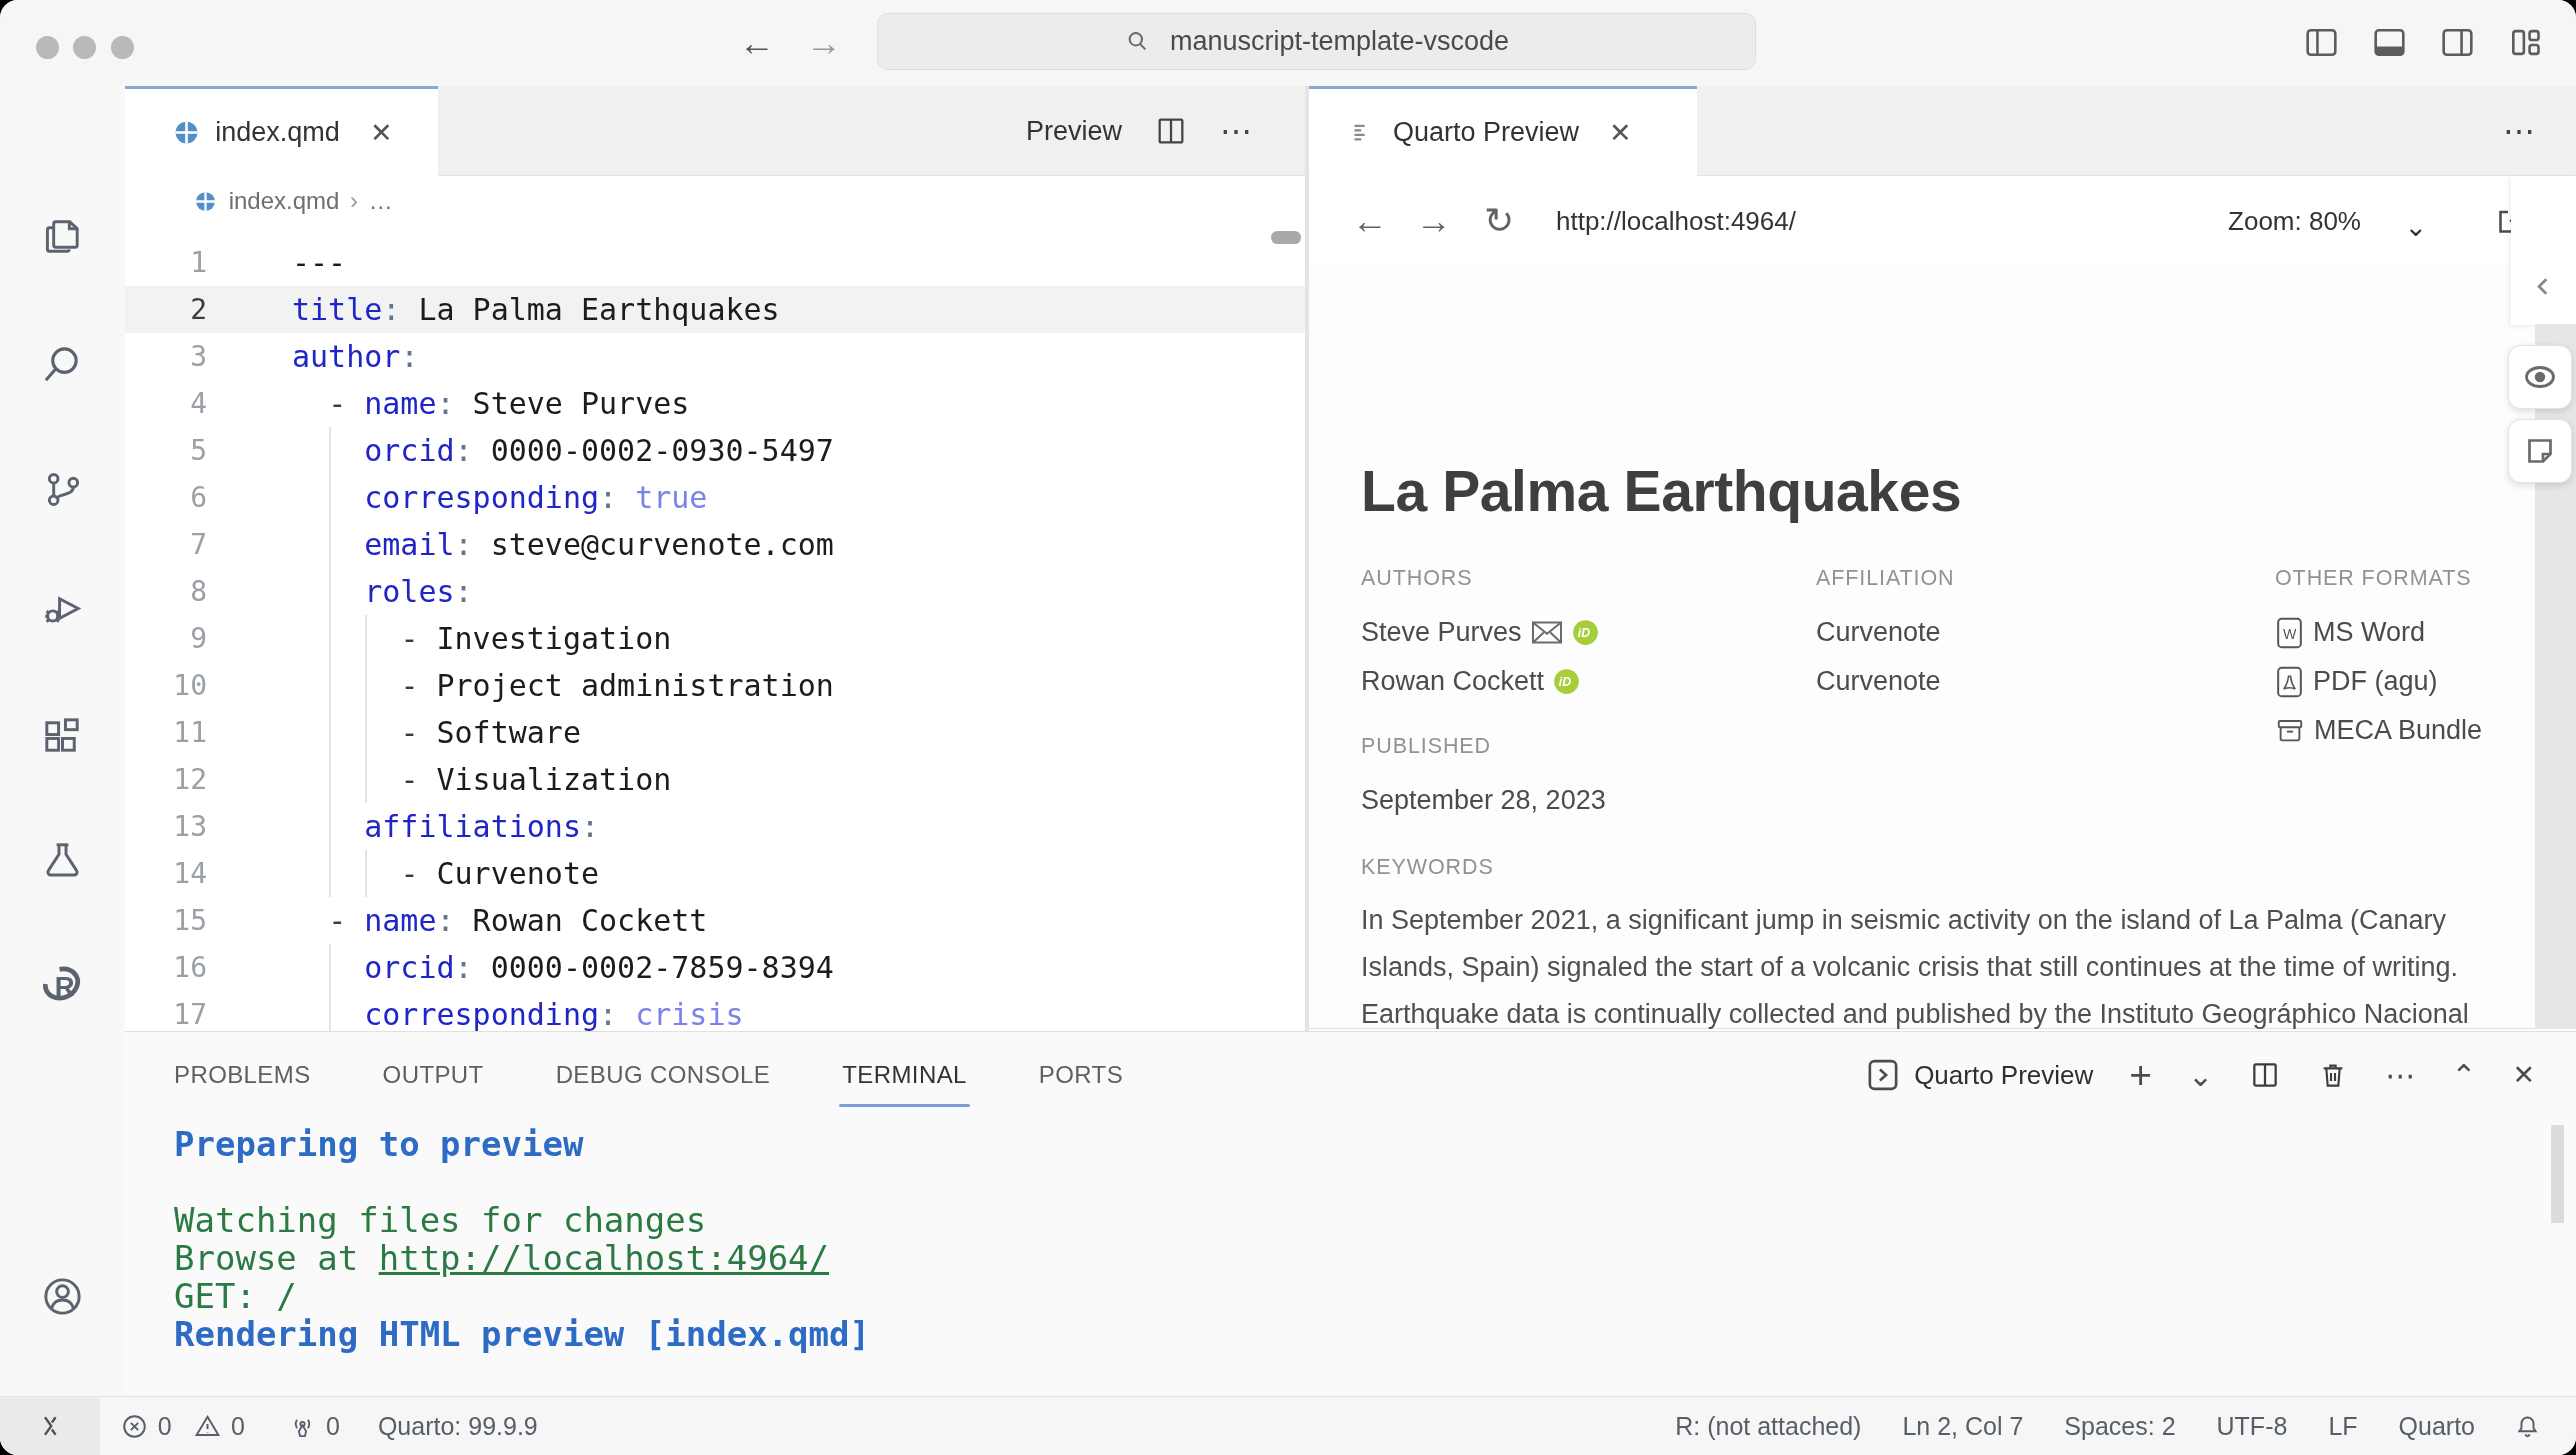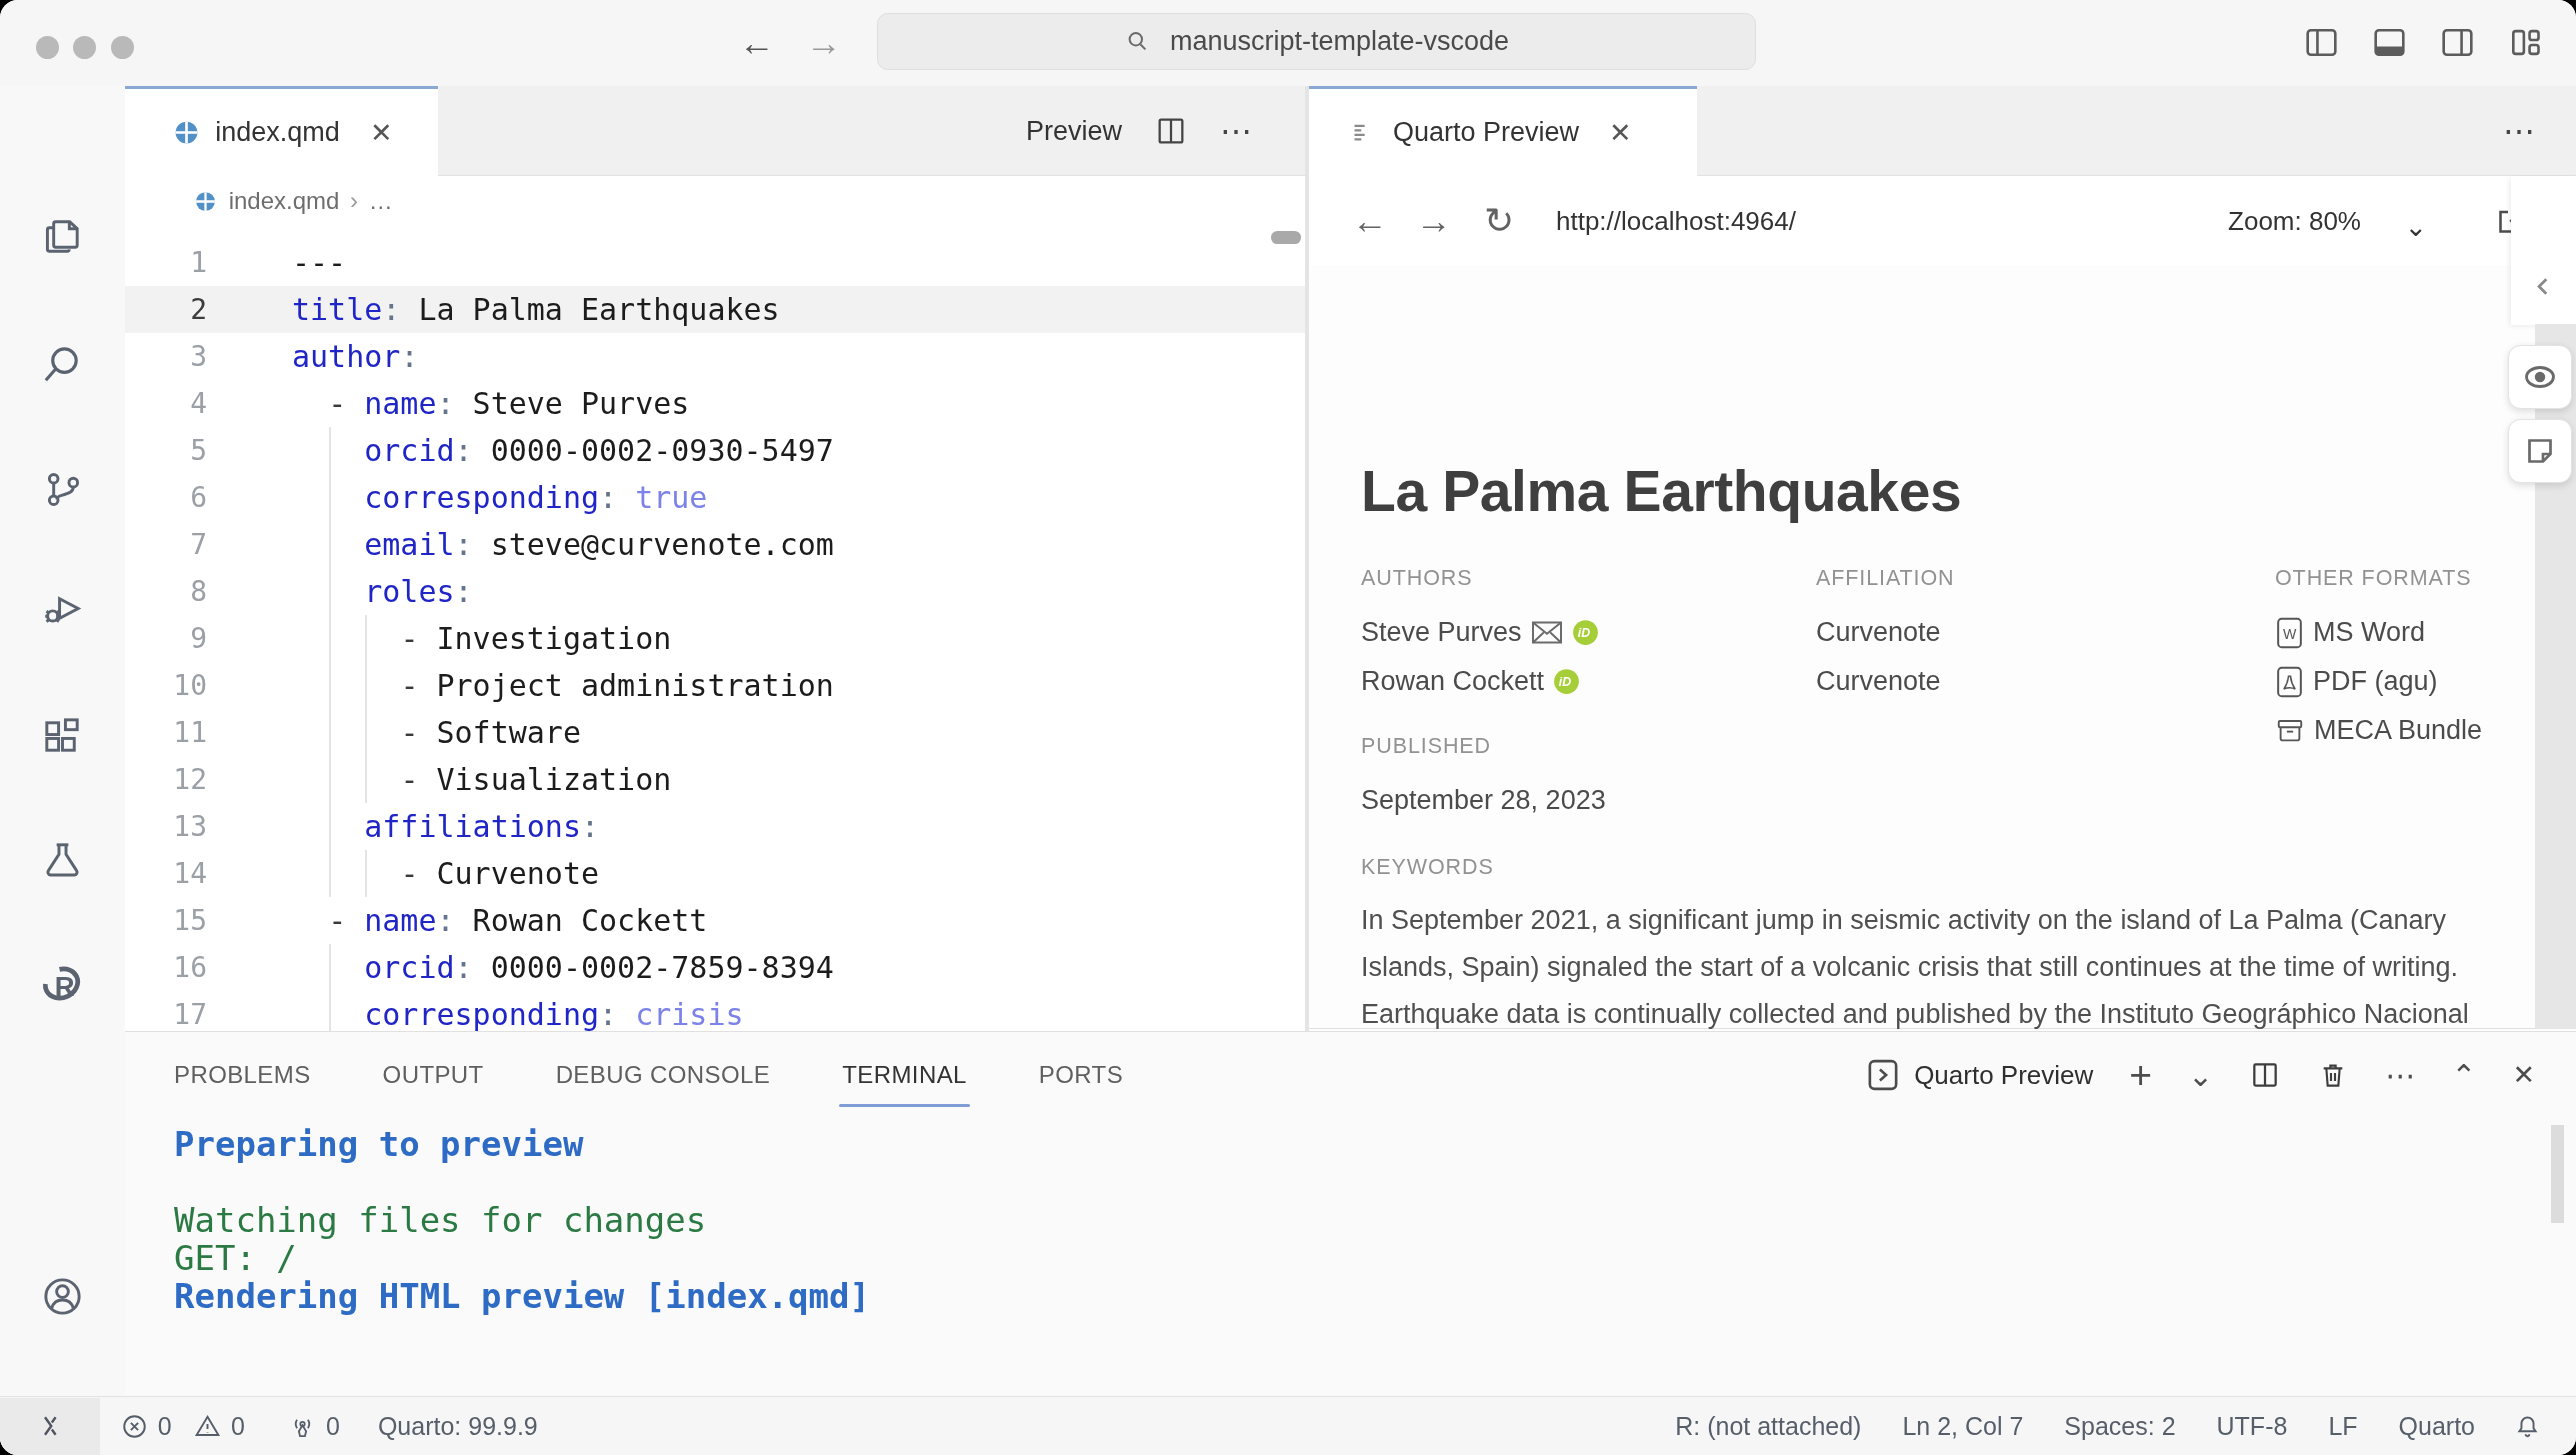--- a/index.html
+++ b/index.html
@@ -413,20 +413,21 @@
           </svg>
       </span>
       <span class="glyph">⋯</span>
       <span class="glyph">⌃</span>
       <span class="glyph" style="font-size:27px">✕</span>
     </div>
     <div id="terminal-lines">
         <div class="term-line term-blue">Preparing to preview</div>
         <div class="term-line term-green"> </div>
         <div class="term-line term-green">Watching files for changes</div>
+        <div class="term-line term-green">Browse at <span class="term-link">http://localhost:4964/</span></div>
         <div class="term-line term-green">GET: /</div>
         <div class="term-line term-blue">Rendering HTML preview [index.qmd]</div>
       </div>
     <div id="term-scroll"></div>
   </div>
 
   <div id="statusbar">
     <div id="sb-remote">
       <svg width="30" height="30" viewBox="0 0 24 24" fill="none" stroke="currentColor" stroke-width="1.9">
           <path d="M8 5l5 7-5 7"></path>

